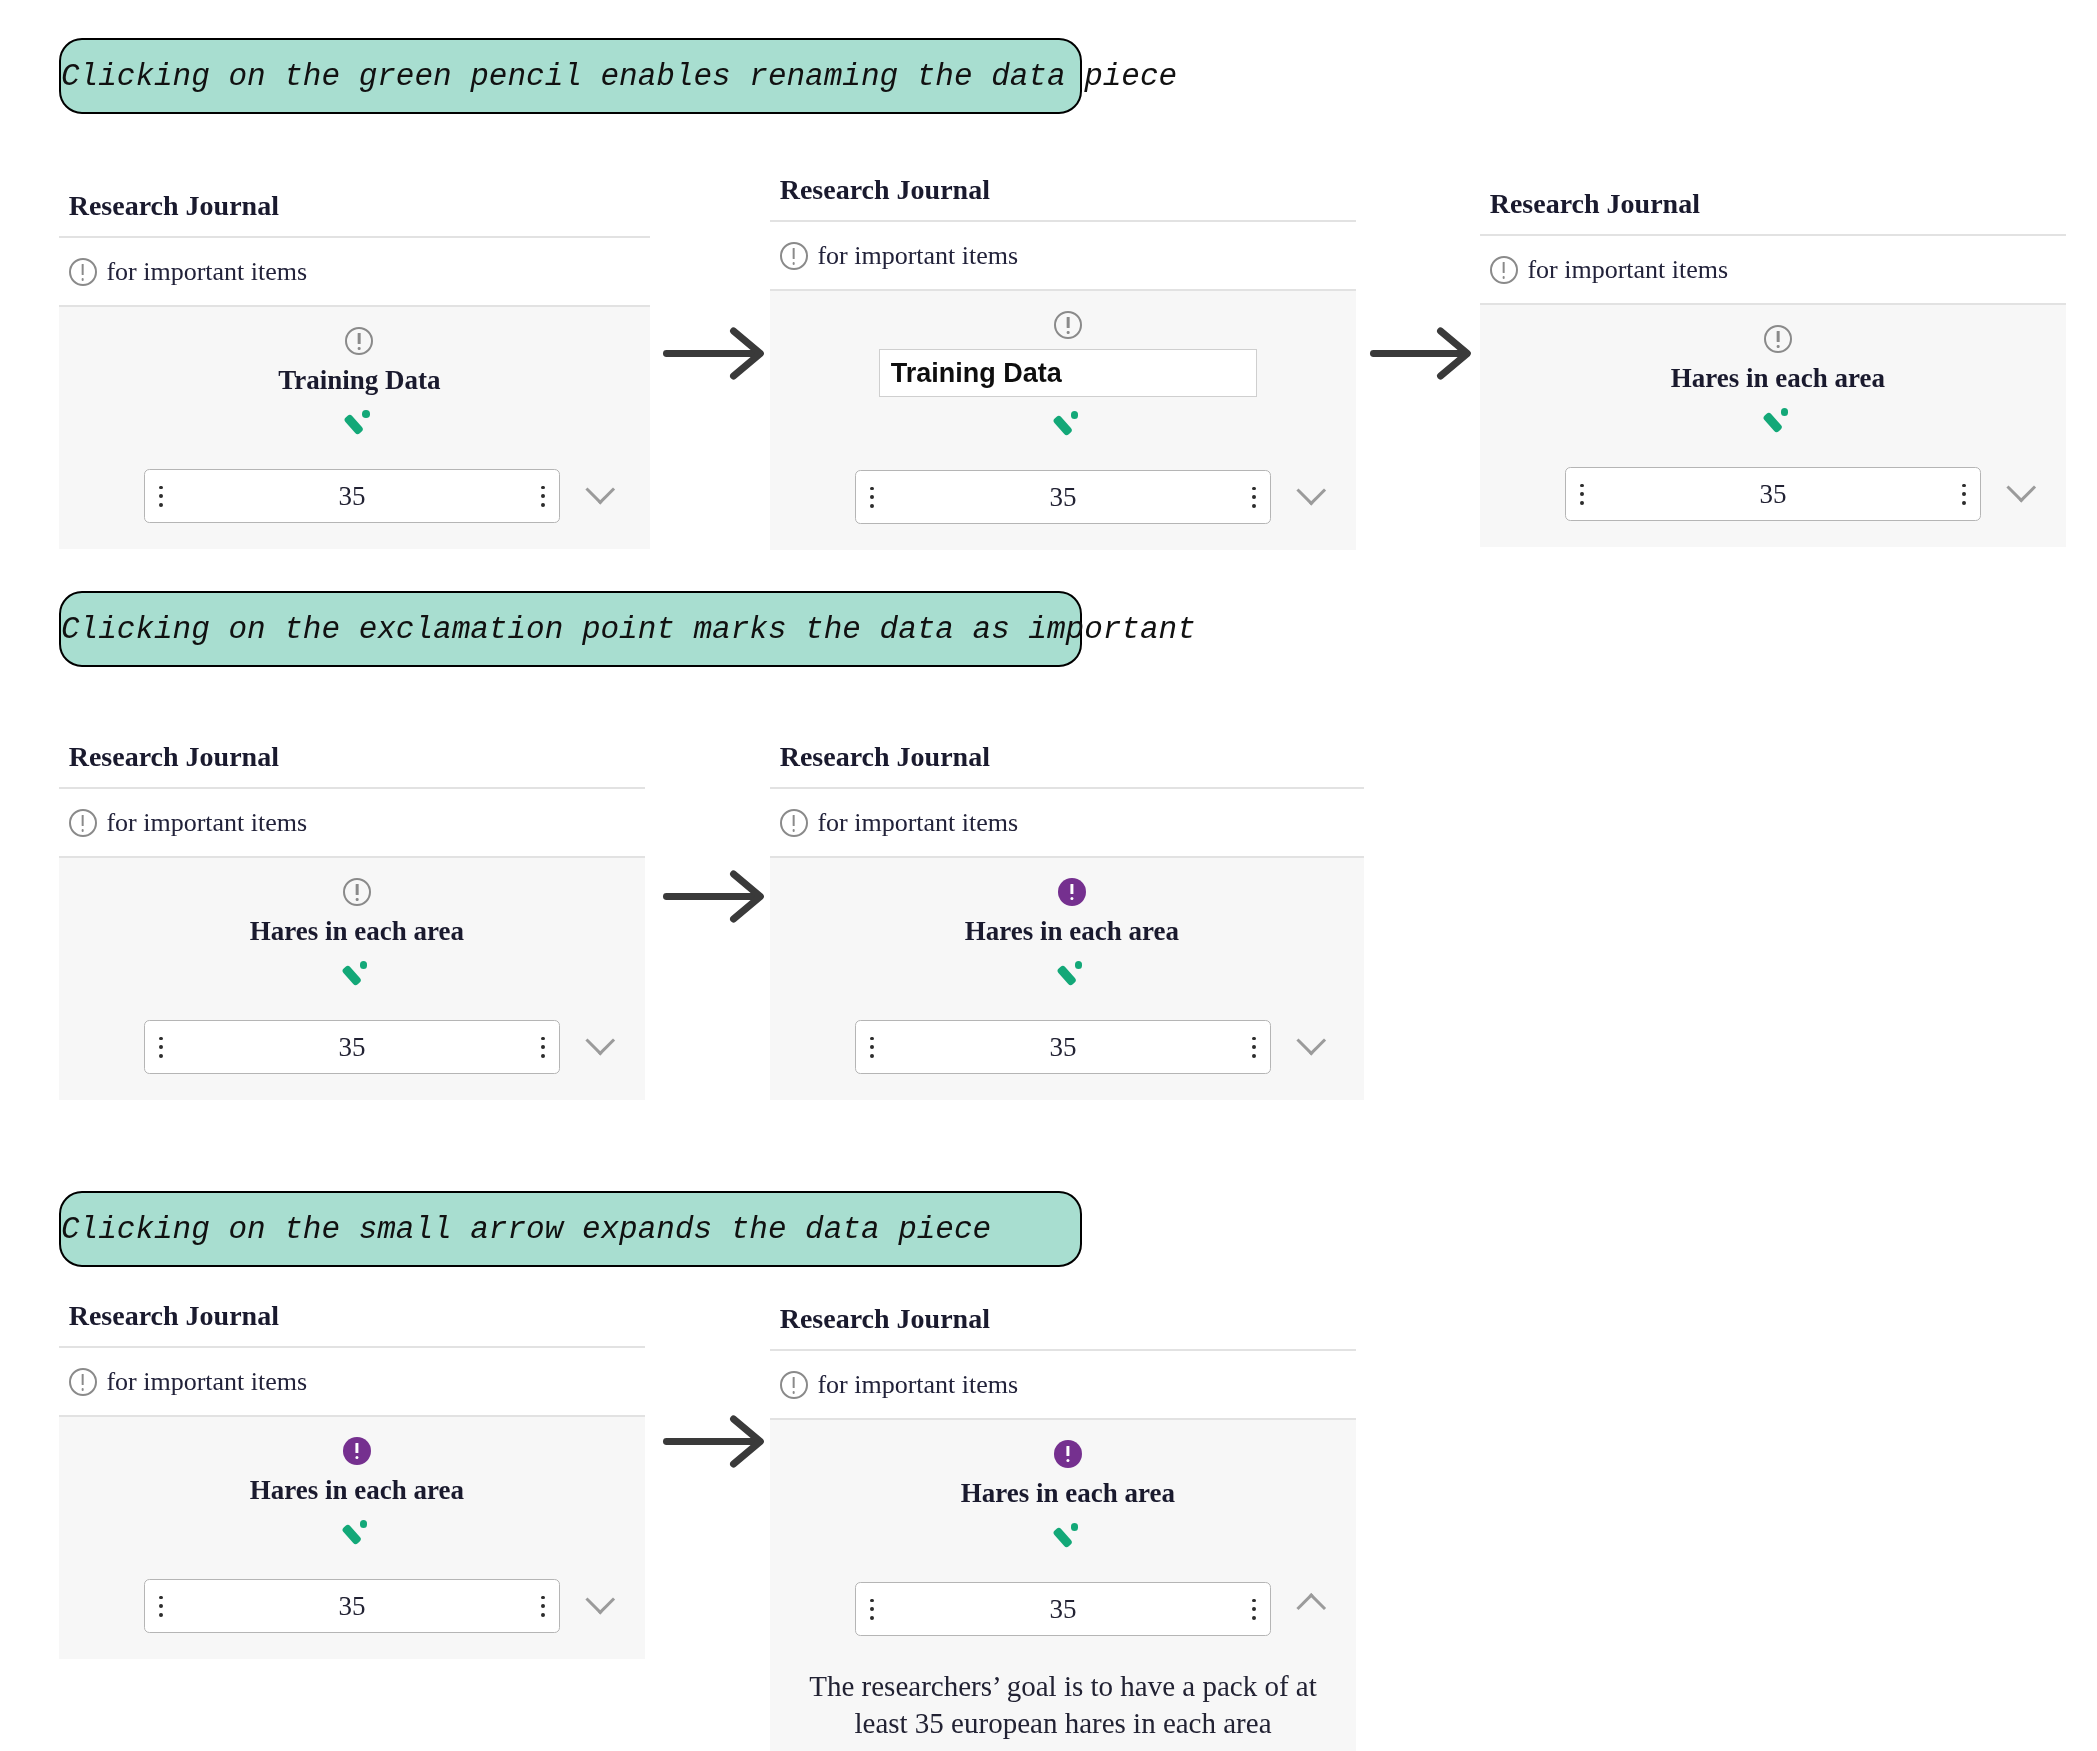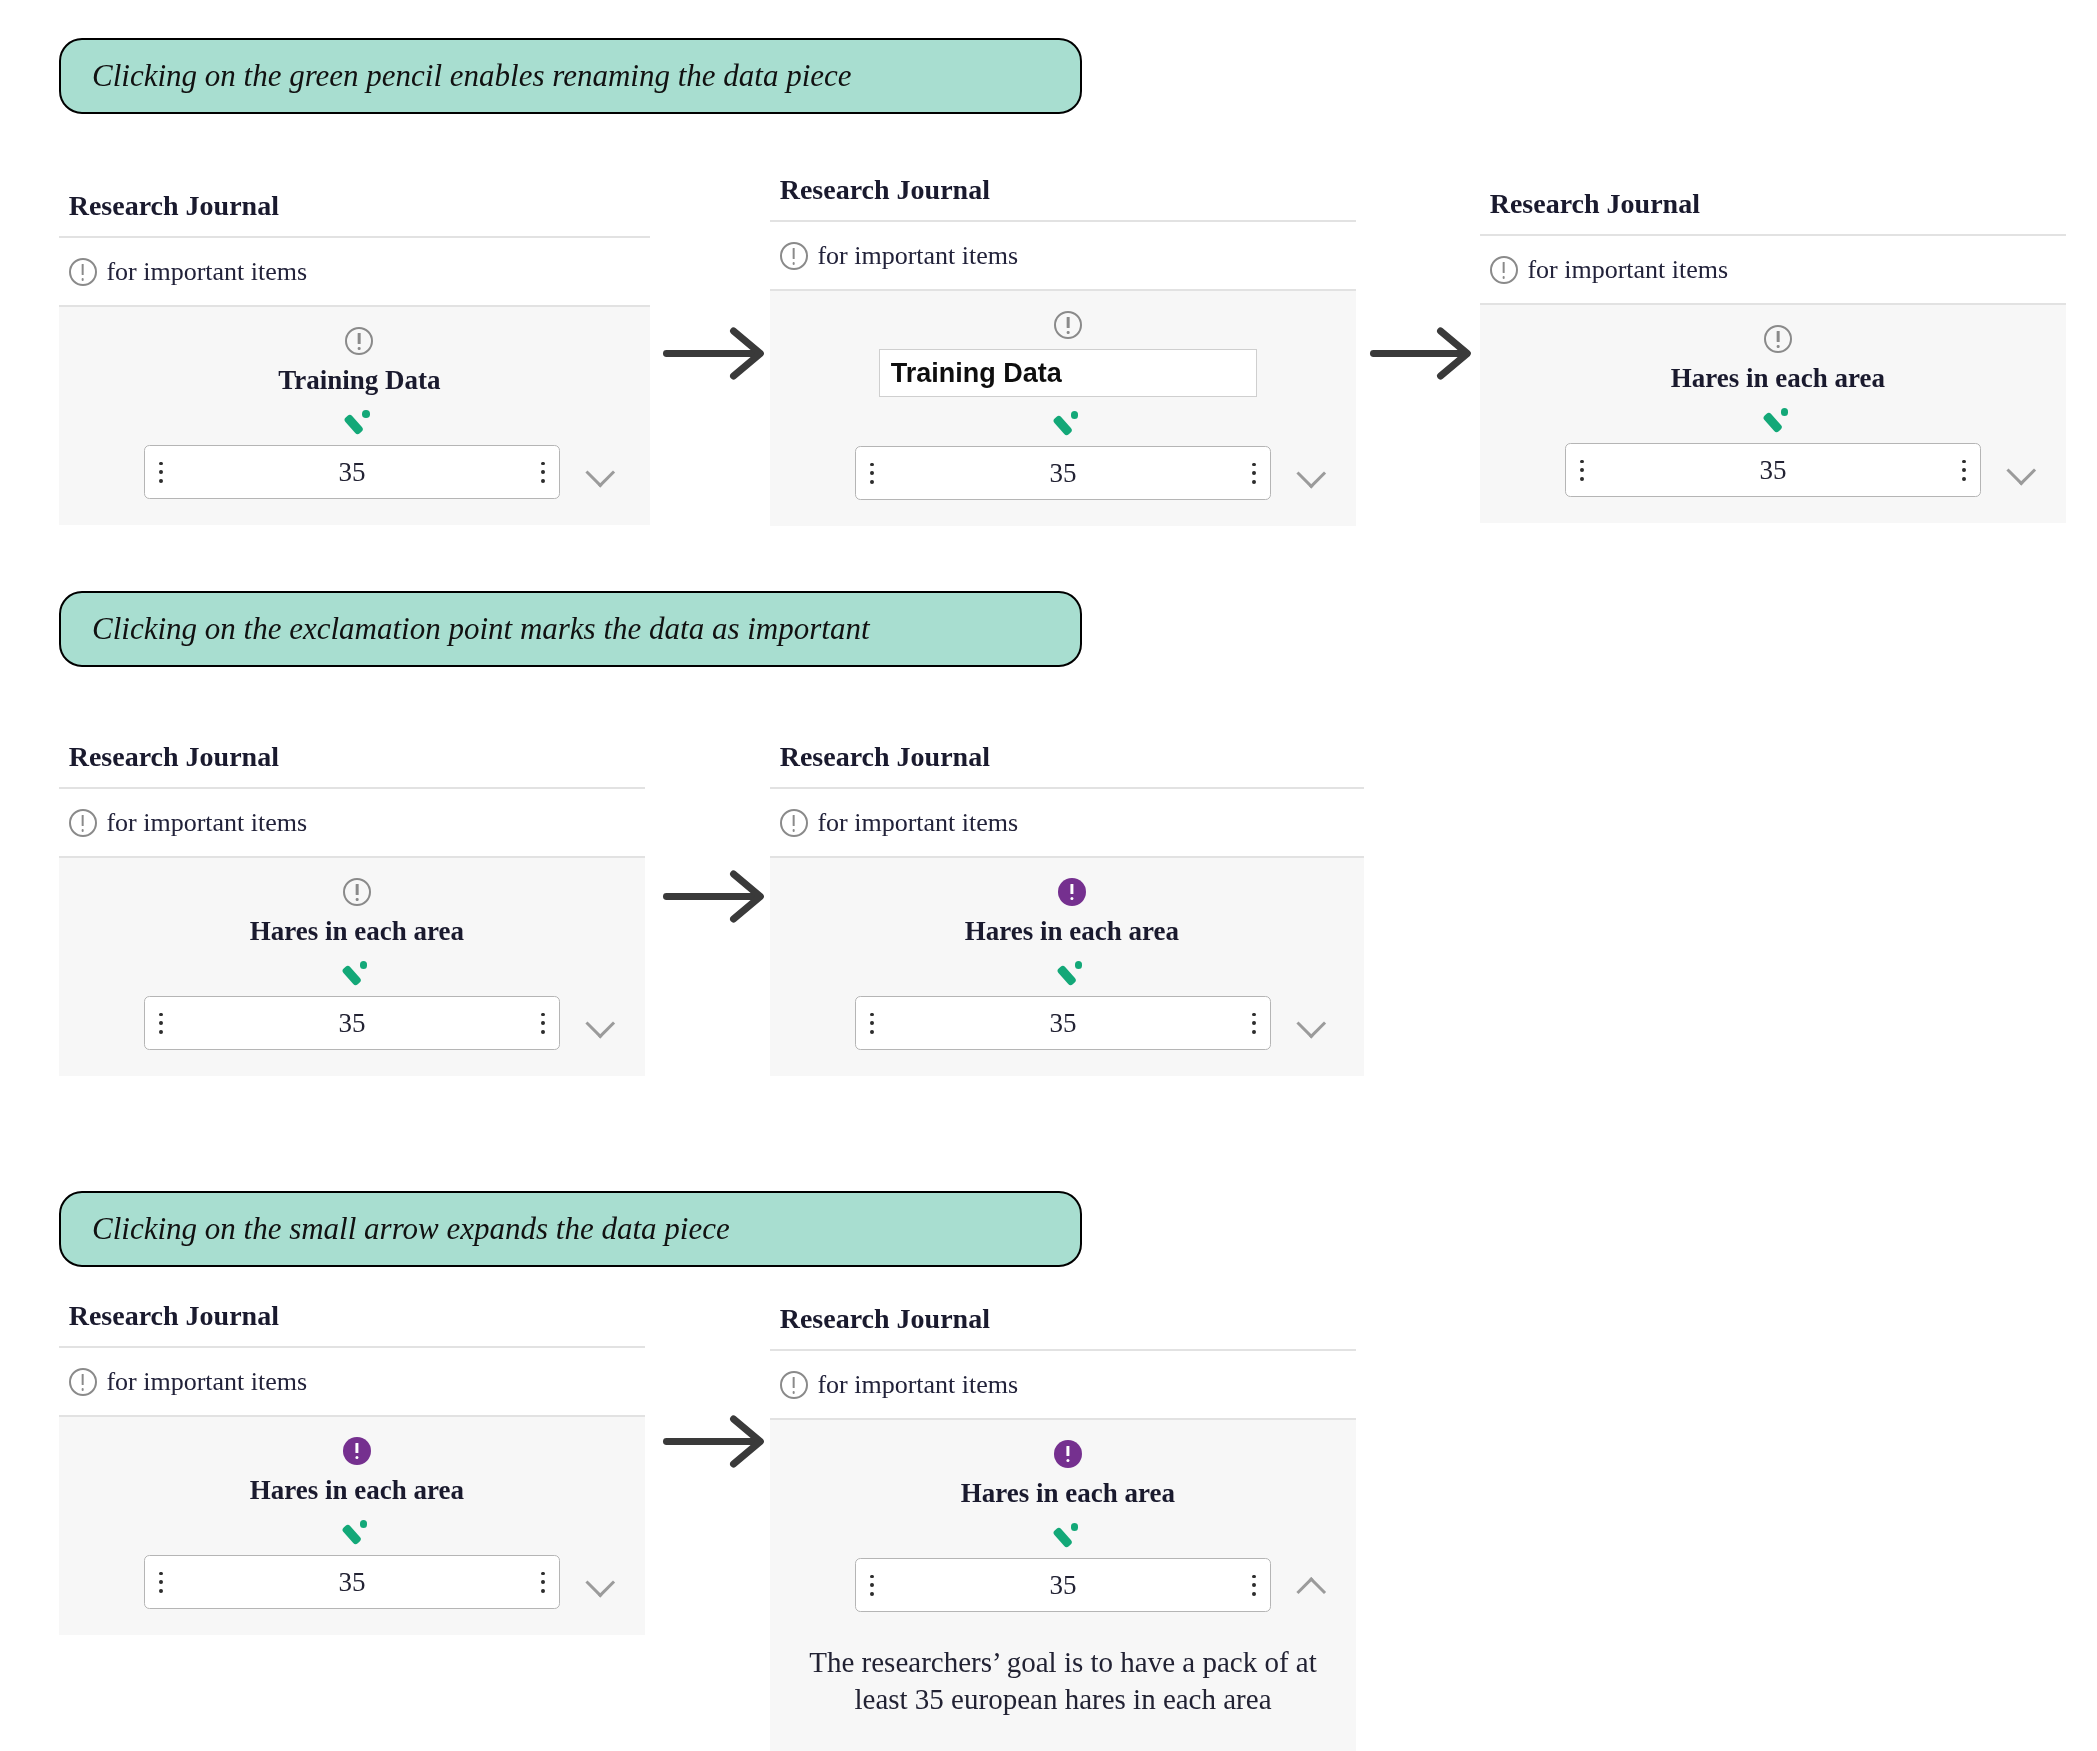--- a/index.html
+++ b/index.html
@@ -17,22 +17,21 @@
 
   
   .callout {
     position: absolute;
     background: #a8ded0;
     border: 2.7px solid #000000;
     border-radius: 23px;
     box-sizing: border-box;
     display: flex;
     align-items: center;
-    padding-left: 31px;
-    font-family: Liberation Serif, serif;
+    font-family: Liberation Mono, monospace;
     font-style: italic;
     font-size: 31px;
     color: #111111;
     letter-spacing: 0px;
     white-space: nowrap;
   }
 
   
   .card {
     position: absolute;
@@ -192,23 +191,23 @@
     padding-left: 10.8px;
     font-family: "Liberation Sans", sans-serif;
     font-weight: bold;
     font-size: 27px;
     color: #0e0e0e;
   }
 
   
   .stepper-row {
     display: flex;
-    align-items: center;
+    align-items: flex-start;
     gap: 21.6px;
-    margin-top: 8px;
+    margin-top: 32px;
     padding-left: 85px;
   }
   .stepper {
     box-sizing: border-box;
     width: 416px;
     height: 54px;
     border: 1.6px solid #b5b5b5;
     border-radius: 5.4px;
     background: #ffffff;
     display: flex;

